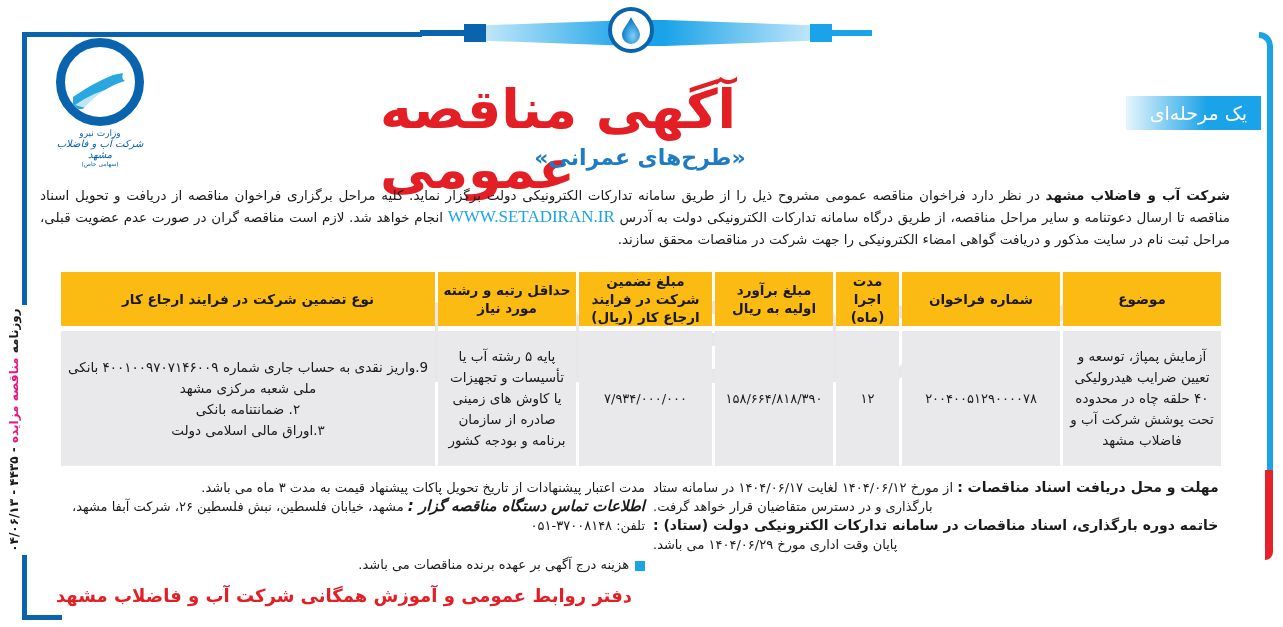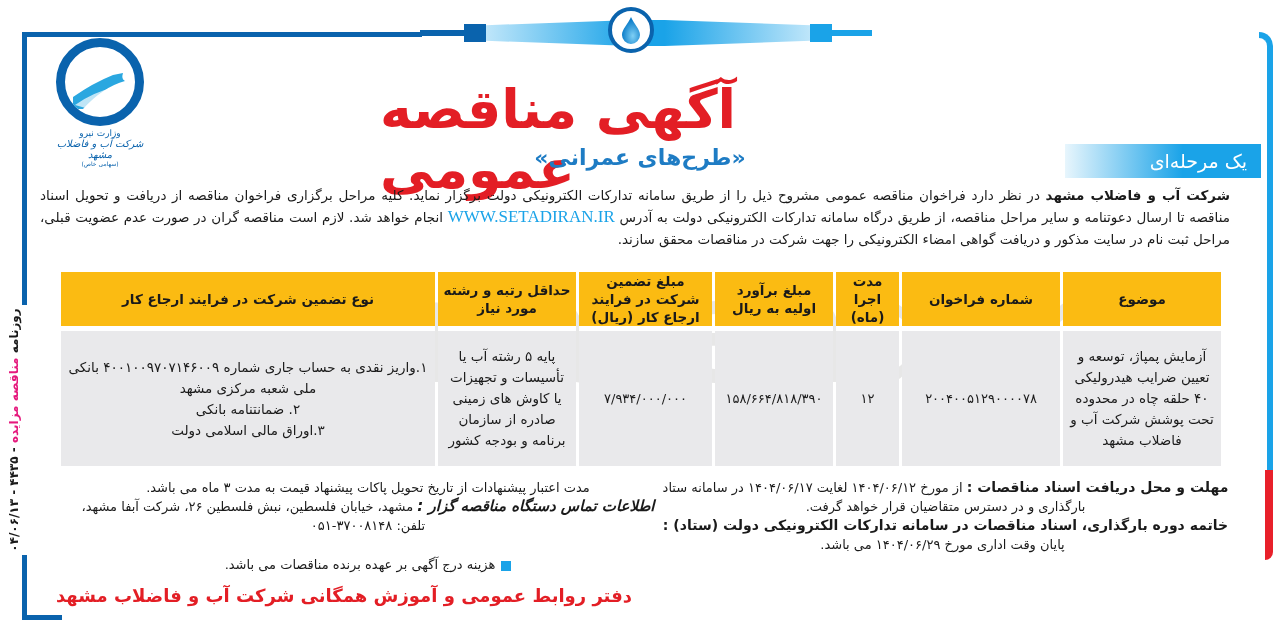--- a/index.html
+++ b/index.html
@@ -18,31 +18,31 @@
   .drop-circle{position:absolute;left:608px;top:7px;width:46px;height:46px;border-radius:50%;background:#fff;border:4px solid #0a63ad;box-sizing:border-box;display:flex;align-items:center;justify-content:center;}
   .logo{position:absolute;left:50px;top:38px;width:100px;height:155px;text-align:center;}
   .logo .ring{width:88px;height:88px;margin:0 auto;border-radius:50%;border:9px solid #0a63ad;box-sizing:border-box;background:#fff;position:relative;overflow:hidden;}
   .logo .ring-text{position:absolute;top:-2px;left:0;width:100%;font-size:6px;color:#fff;}
   .logo .wave{position:absolute;left:8px;top:22px;width:56px;height:40px;}
   .logo .ministry{font-size:9px;color:#0a63ad;margin-top:2px;font-family:"DejaVu Serif",serif;}
   .logo .company{font-size:10px;color:#0a63ad;font-family:"DejaVu Serif",serif;font-style:italic;}
   .logo .sub{font-size:6px;color:#0a63ad;}
   .title{position:absolute;left:380px;top:80px;width:520px;text-align:left;direction:rtl;color:#e31e25;font-size:54px;font-weight:bold;line-height:60px;}
   .subtitle{position:absolute;left:480px;top:145px;width:320px;text-align:center;direction:rtl;color:#1e7cc4;font-size:22px;font-weight:bold;}
-  .stage-badge{position:absolute;right:22px;top:96px;width:196px;height:34px;background:linear-gradient(90deg,rgba(26,163,232,0.1),#1aa3e8 60%);direction:rtl;color:#fff;font-size:19px;line-height:34px;padding-right:14px;box-sizing:border-box;margin-top:48px;}
+  .stage-badge{position:absolute;right:22px;top:96px;width:135px;height:34px;background:linear-gradient(90deg,rgba(26,163,232,0.1),#1aa3e8 60%);direction:rtl;color:#fff;font-size:19px;line-height:34px;padding-right:14px;box-sizing:border-box;}
   .intro{position:absolute;left:40px;top:184px;width:1190px;direction:rtl;text-align:justify;font-size:13.5px;line-height:22px;}
   .intro b{font-weight:bold;}
   .intro .url{color:#1aa3e8;font-family:"Liberation Serif",serif;font-size:17px;}
   table{position:absolute;left:58px;top:272px;width:1166px;border-collapse:separate;border-spacing:3px 0;direction:rtl;}
   th{background:#fbbb12;font-size:13.5px;font-weight:bold;height:54px;text-align:center;line-height:18px;padding:0 4px;border-bottom:5px solid #fff;}
   td{background:#e9e9eb;font-size:13.5px;text-align:center;vertical-align:middle;height:135px;line-height:21px;padding:0 6px;}
   td.num{font-family:"DejaVu Sans",sans-serif;font-size:13px;letter-spacing:0.5px;}
-  .deadline{position:absolute;right:45px;top:478px;width:585px;direction:rtl;font-size:13px;line-height:19px;text-align:center;}
+  .deadline{position:absolute;right:45px;top:478px;width:585px;direction:rtl;font-size:13px;line-height:19px;text-align:left;}
   .deadline b{font-size:14px;}
-  .contact{position:absolute;left:78px;top:478px;width:580px;direction:rtl;font-size:13px;line-height:19px;text-align:center;}
+  .contact{position:absolute;left:65px;top:478px;width:580px;direction:rtl;font-size:13px;line-height:19px;text-align:right;}
   .contact b{font-size:15px;font-style:italic;}
   .contact .sq{display:inline-block;width:10px;height:10px;background:#1aa3e8;margin-left:6px;vertical-align:middle;}
   .footer{position:absolute;left:70px;top:580px;width:570px;height:30px;display:flex;align-items:center;direction:rtl;}
   .footer .tick-r{width:5px;height:24px;background:#1aa3e8;}
   .footer .line-r{width:14px;height:5px;background:#1aa3e8;}
   .footer .txt{color:#e31e25;font-size:18px;font-weight:bold;padding:0 8px;white-space:nowrap;text-align:right;}
   .footer .tick-l{width:5px;height:24px;background:#0a63ad;}
   .footer .line-l{flex:1;height:5px;background:#0a63ad;}
   .vert{position:absolute;left:-108px;top:420px;width:250px;height:20px;transform:rotate(-90deg);direction:rtl;font-size:12px;font-weight:bold;text-align:center;background:#fff;color:#1a1a1a;white-space:nowrap;}
   .vert .np{color:#e5197d;}
@@ -113,21 +113,21 @@
   </thead>
   <tbody>
     <tr>
       <td>آزمایش پمپاژ، توسعه و تعیین ضرایب هیدرولیکی ۴۰ حلقه چاه در محدوده تحت پوشش شرکت آب و فاضلاب مشهد</td>
       <td class="num">۲۰۰۴۰۰۵۱۲۹۰۰۰۰۷۸</td>
       <td class="num">۱۲</td>
       <td class="num">۱۵۸/۶۶۴/۸۱۸/۳۹۰</td>
       <td class="num">۷/۹۳۴/۰۰۰/۰۰۰</td>
       <td>پایه ۵ رشته آب یا تأسیسات و تجهیزات یا کاوش های زمینی صادره از سازمان برنامه و بودجه کشور</td>
       <td>
-        <div>۱.واریز نقدی به حساب جاری شماره ۴۰۰۱۰۰۹۷۰۷۱۴۶۰۰۹ بانکی ملی شعبه مرکزی مشهد</div>
+        <div>9.واریز نقدی به حساب جاری شماره ۴۰۰۱۰۰۹۷۰۷۱۴۶۰۰۹ بانکی ملی شعبه مرکزی مشهد</div>
         <div>۲. ضمانتنامه بانکی</div>
         <div>۳.اوراق مالی اسلامی دولت</div>
       </td>
     </tr>
   </tbody>
 </table>
 
 <div class="deadline">
   <div><b>مهلت و محل دریافت اسناد مناقصات :</b><span> از مورخ ۱۴۰۴/۰۶/۱۲ لغایت ۱۴۰۴/۰۶/۱۷ در سامانه ستاد بارگذاری و در دسترس متقاضیان قرار خواهد گرفت.</span></div>
   <div><b>خاتمه دوره بارگذاری، اسناد مناقصات در سامانه تدارکات الکترونیکی دولت (ستاد) :</b></div>

